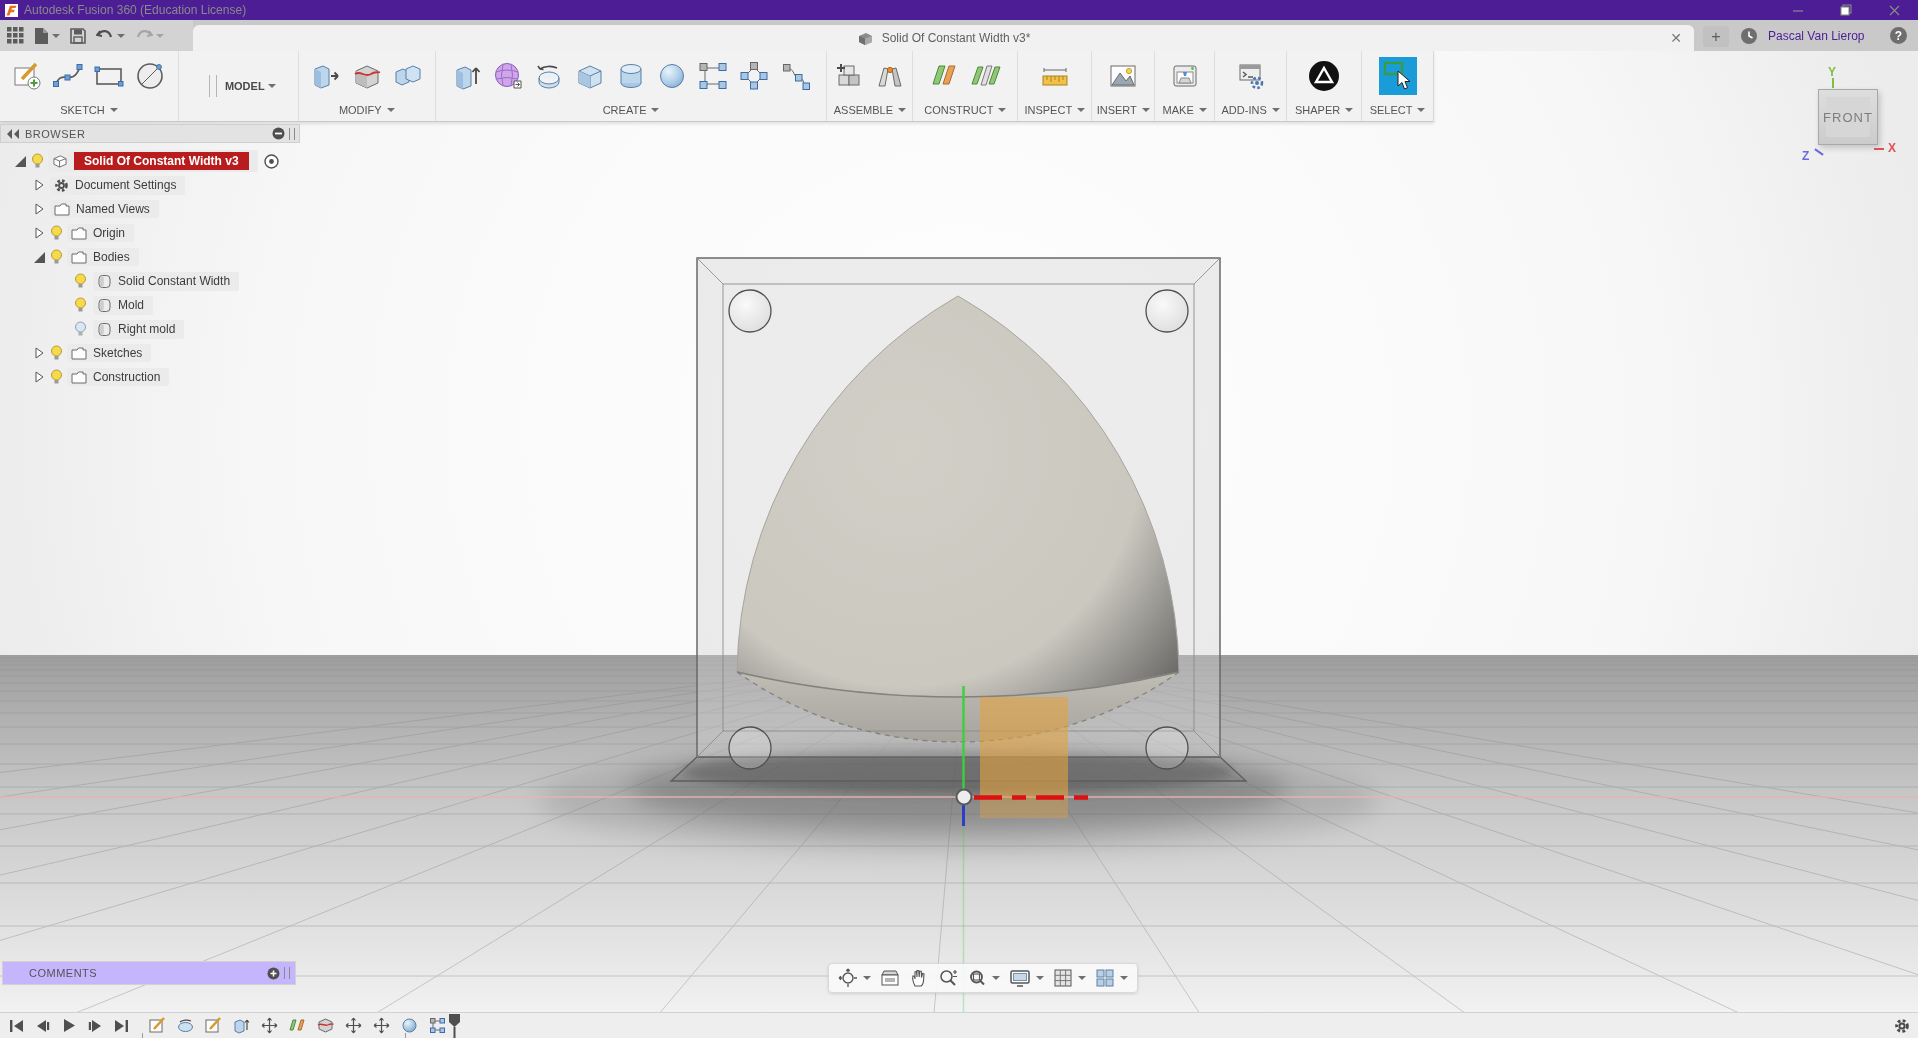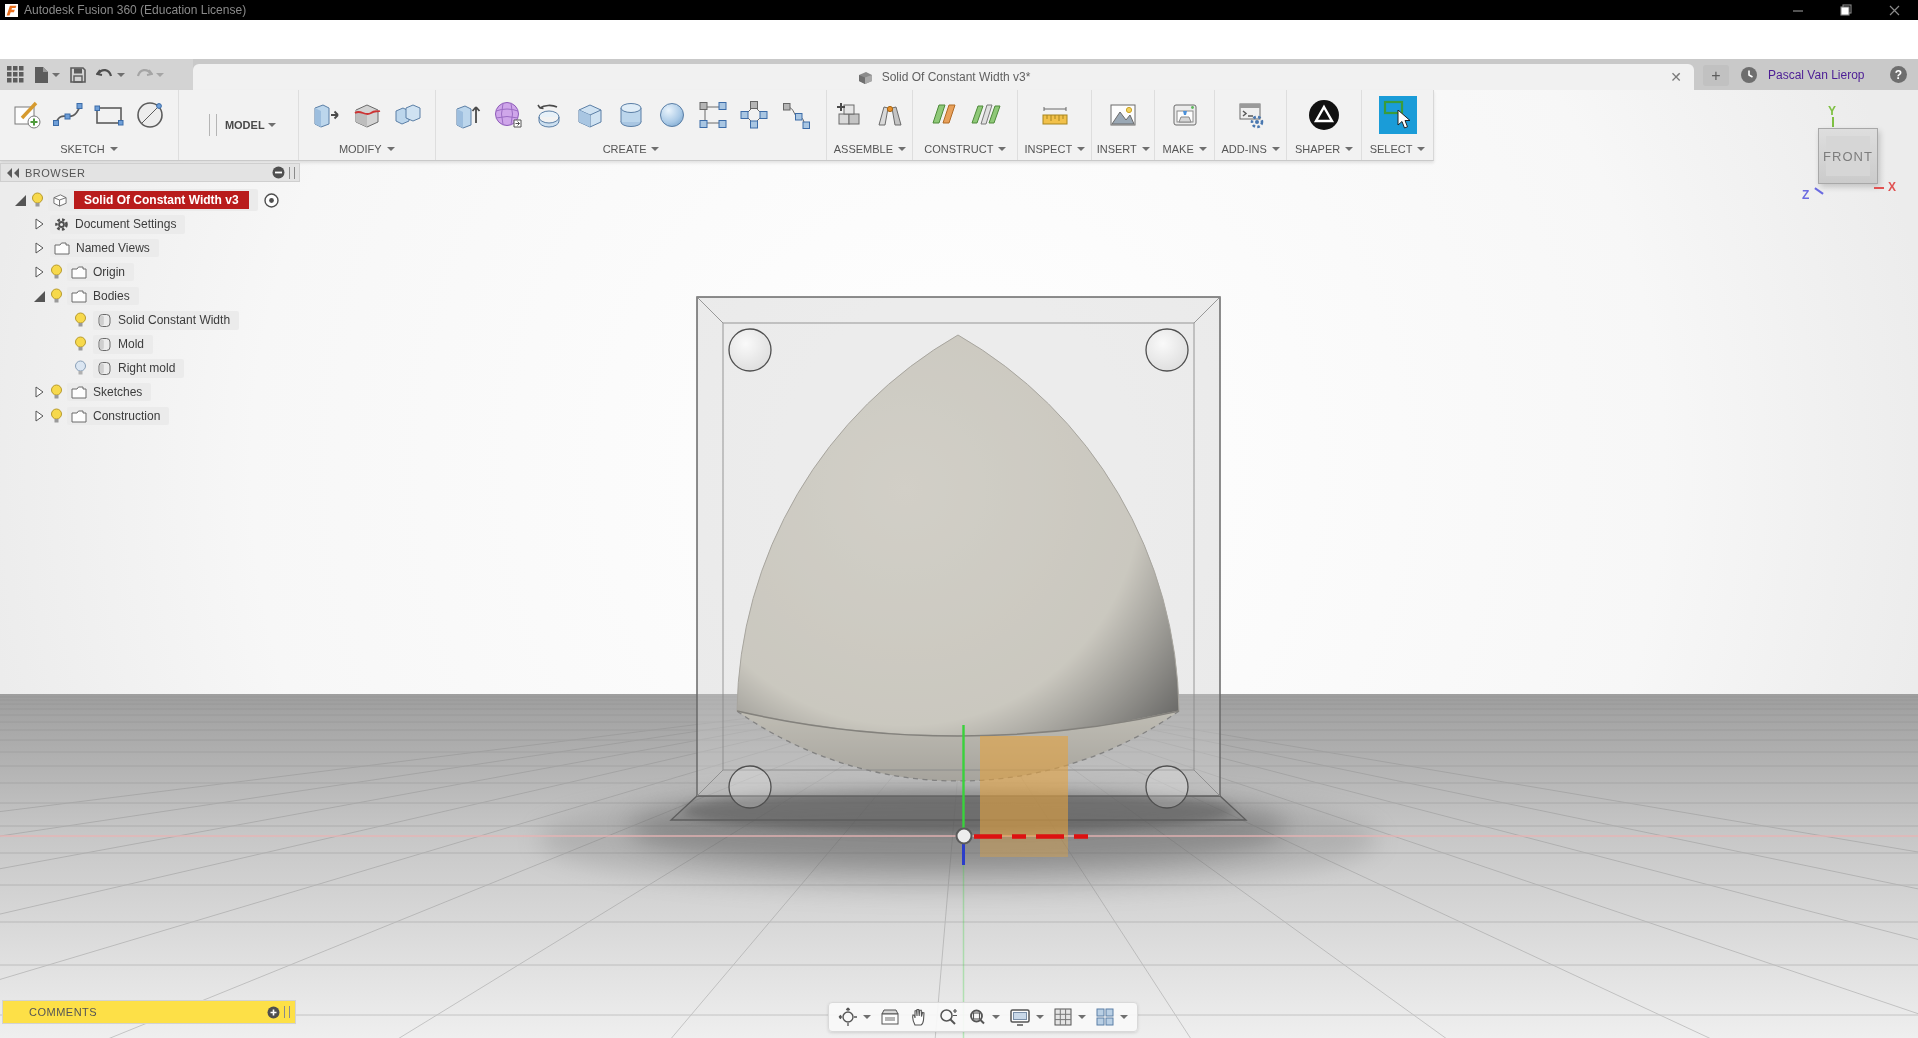--- a/index.html
+++ b/index.html
@@ -1,24 +1,24 @@
 <!DOCTYPE html>
 <html><head>
 <meta charset="utf-8">
 <style>
   html,body{margin:0;padding:0;width:1918px;height:1038px;overflow:hidden;
     font-family:"Liberation Sans",sans-serif;background:#fff;-webkit-font-smoothing:antialiased;}
   
-  .titlebar{height:20px;background:#000000;position:relative;display:flex;align-items:center;}
+  .titlebar{height:20px;background:#4c1d95;position:relative;display:flex;align-items:center;}
   .fusion-logo{width:13px;height:13px;margin:0 6px 0 5px;}
   .title-text{font-size:12px;color:#8a8a8a;}
   .winbtns{position:absolute;right:0;top:0;height:20px;display:flex;}
   .winbtn{width:48px;height:20px;display:flex;align-items:center;justify-content:center;}
   
-  .tabrow{height:31px;background:#c9c9c9;position:relative;margin-top:39px;}
+  .tabrow{height:31px;background:#c9c9c9;position:relative;}
   .qat-cluster{position:absolute;left:0;top:0;width:193px;height:31px;background:#d3d3d3;
     display:flex;align-items:center;gap:4px;padding-left:4px;box-sizing:border-box;}
   .qbtn{display:flex;align-items:center;justify-content:center;height:24px;padding:0 3px;}
   .caret{width:0;height:0;border-left:4px solid transparent;border-right:4px solid transparent;
     border-top:4px solid #6f6f6f;display:inline-block;margin-left:3px;}
   .caret.dim{border-top-color:#a5a5a5;}
   .doc-tab{position:absolute;left:193px;right:224px;top:5px;bottom:0;background:#f1f1f1;
     border-radius:6px 6px 0 0;display:flex;align-items:center;justify-content:center;gap:8px;}
   .doc-tab .tab-title{font-size:12px;color:#5f5f5f;}
   .tab-close{position:absolute;right:12px;top:4px;font-size:14px;color:#7a7a7a;line-height:18px;}
@@ -71,21 +71,21 @@
   .vc-x{color:#e05252;right:2px;bottom:16px;}
   .vc-xline{position:absolute;right:14px;bottom:21px;width:10px;height:2px;background:#e05252;}
   .vc-z{color:#6a6ae0;left:4px;bottom:8px;}
   .vc-zline{position:absolute;left:16px;bottom:18px;width:10px;height:2px;background:#6a6ae0;transform:rotate(35deg);}
   
   .navbar{position:absolute;left:828px;top:912px;height:28px;background:rgba(248,248,248,0.92);
     border:1px solid #d9d9d9;border-radius:4px;display:flex;align-items:center;padding:0 9px;gap:9px;
     box-shadow:0 1px 3px rgba(0,0,0,0.12);}
   .nbtn{display:flex;align-items:center;gap:2px;}
   
-  .comments{position:absolute;left:2px;top:910px;width:294px;height:24px;background:#fde047;
+  .comments{position:absolute;left:2px;top:910px;width:294px;height:24px;background:#c4b5fd;
     border:1px solid #d2d2d2;display:flex;align-items:center;font-size:11px;color:#555;
     letter-spacing:0.5px;position:absolute;box-sizing:border-box;}
   .comments .c-label{margin-left:26px;}
   .comments .ph-right{position:absolute;right:5px;display:flex;align-items:center;gap:4px;}
   
   .timeline{position:absolute;left:0;bottom:0;width:1918px;height:26px;background:#eeeeee;
     border-top:1px solid #d2d2d2;display:flex;align-items:center;box-sizing:border-box;}
   .playback{display:flex;align-items:center;gap:8px;padding-left:8px;}
   .pbtn{display:flex;align-items:center;justify-content:center;width:18px;height:18px;}
   .features{display:flex;align-items:center;gap:10px;margin-left:18px;position:relative;}

